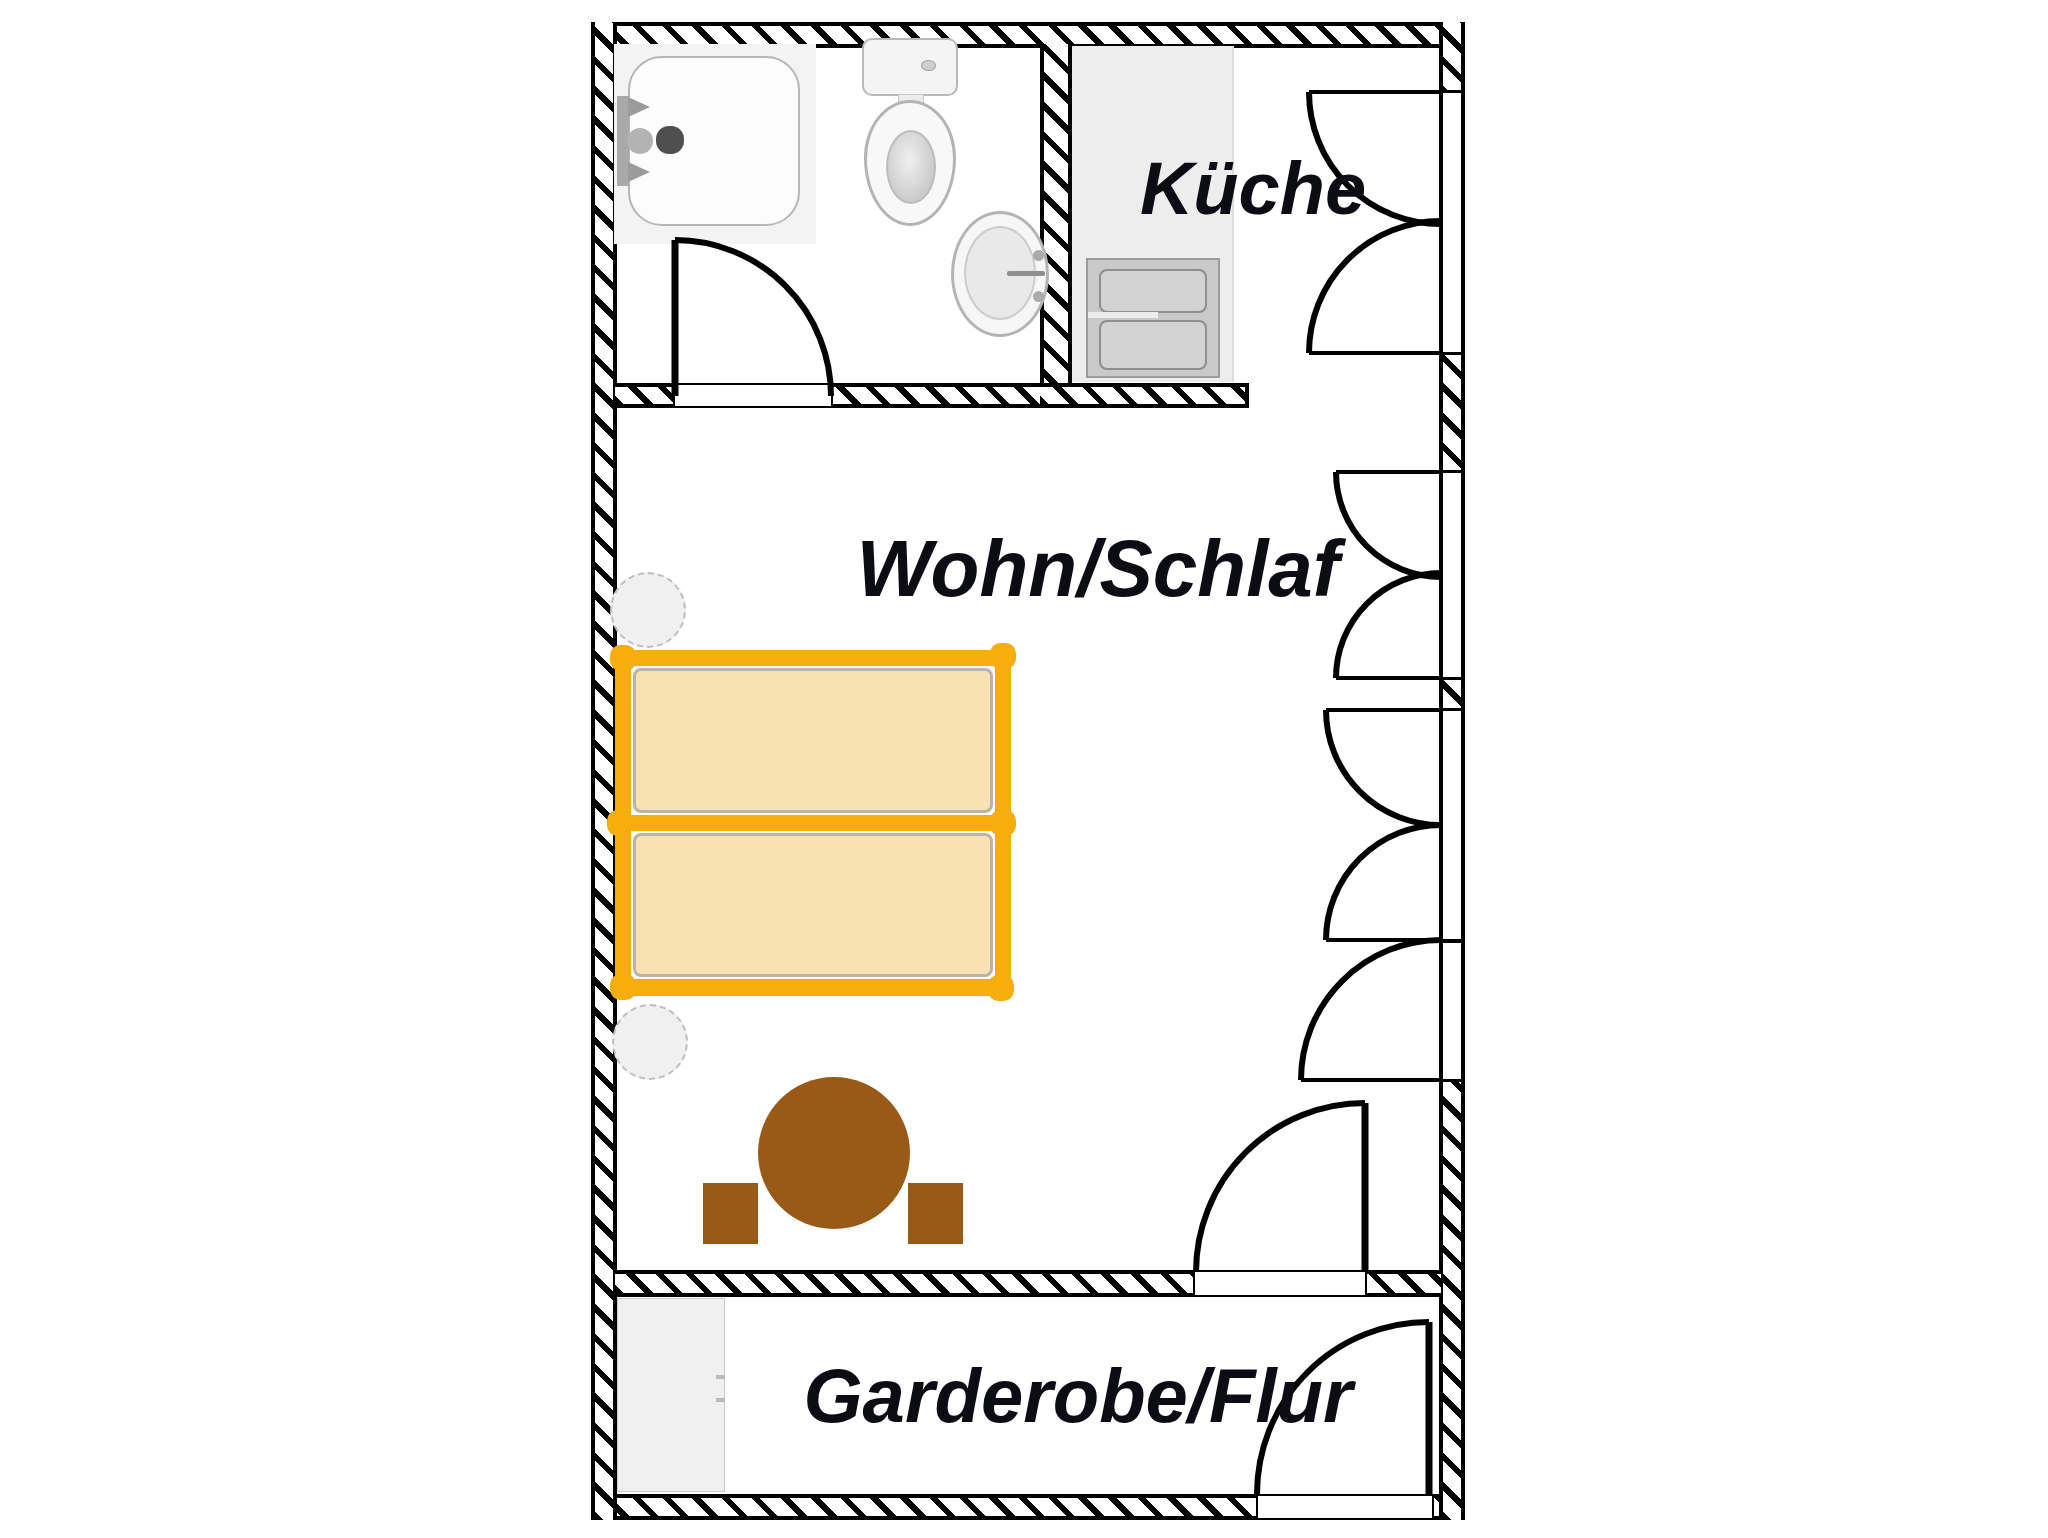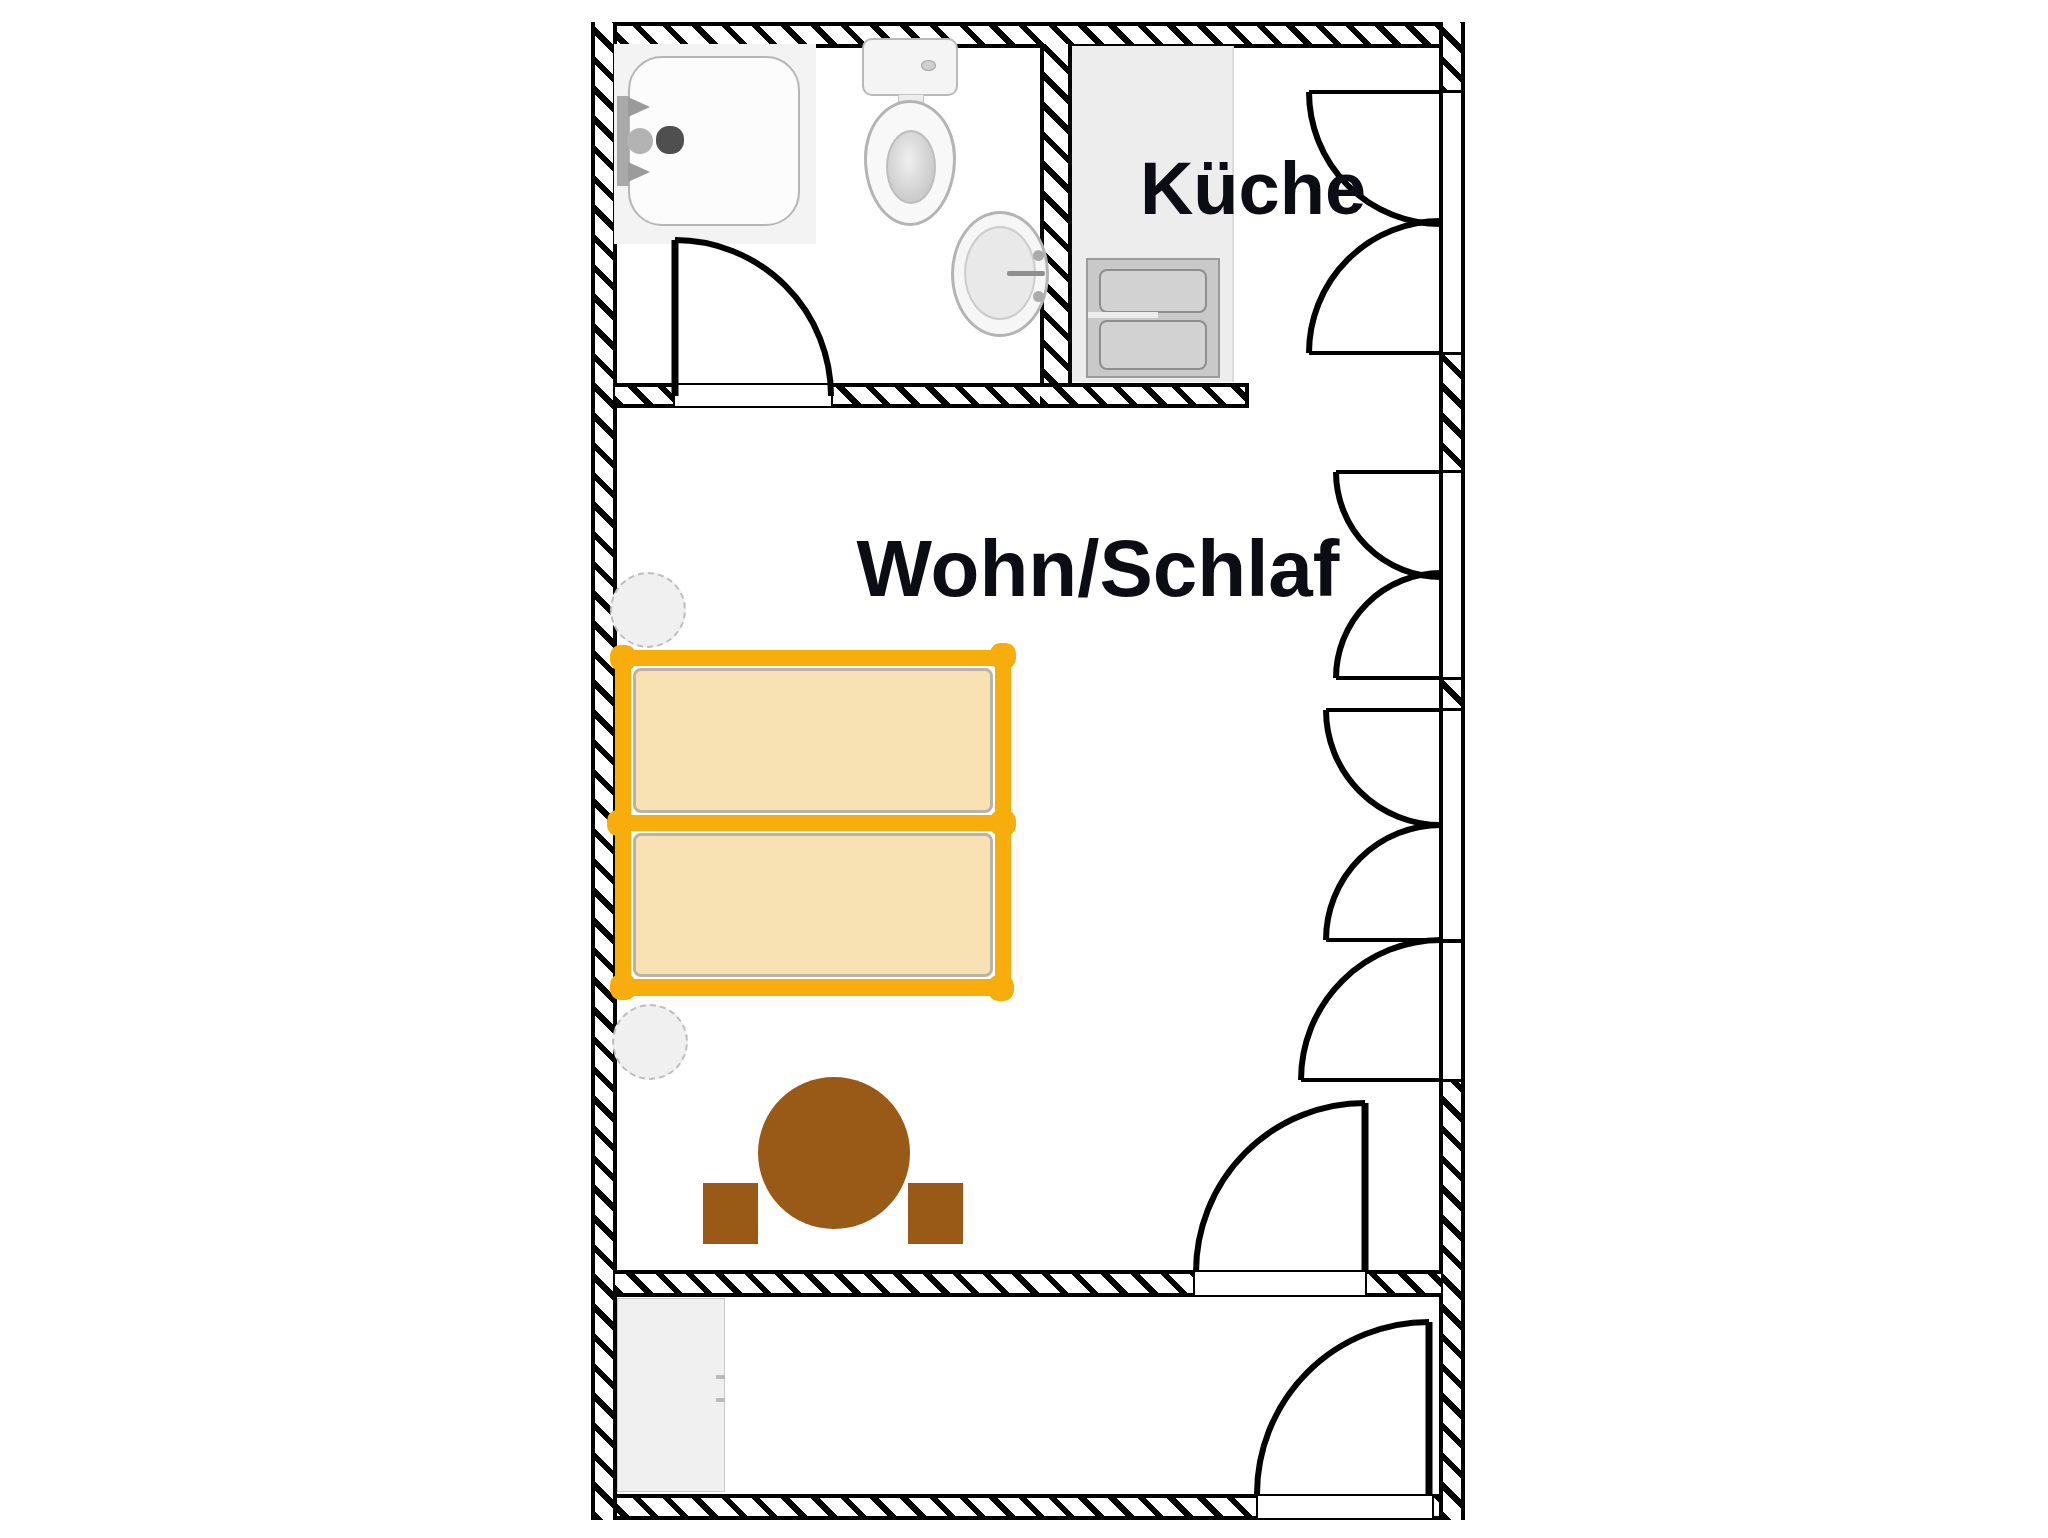--- a/index.html
+++ b/index.html
@@ -8,21 +8,21 @@
           font-family:"Liberation Sans",sans-serif;}
   
   .wall{position:absolute;background:
         repeating-linear-gradient(45deg,#000 0 6px,#ffffff 6px 21px);z-index:1;}
   .wall.h{border-top:4px solid #000;border-bottom:4px solid #000;}
   .wall.v{border-left:4px solid #000;border-right:4px solid #000;}
   .opening{position:absolute;background:#fff;border:2px solid #000;z-index:2;}
   .window{position:absolute;background:#fff;border-left:4px solid #000;border-right:4px solid #000;
           border-top:3px solid #000;border-bottom:3px solid #000;z-index:2;}
   
-  .room-label{position:absolute;font-weight:700;color:#0c0c14;
+  .room-label{position:absolute;font-weight:700;font-style:italic;color:#0c0c14;
               white-space:nowrap;transform:translateX(-50%);line-height:1;z-index:6;}
   
   .fx{position:absolute;z-index:3;}
   .tri-right{width:0;height:0;border-top:10px solid transparent;border-bottom:10px solid transparent;
              border-left:22px solid #9b9b9b;}
   svg.overlay{position:absolute;left:0;top:0;z-index:4;pointer-events:none;}
 </style>
 </head>
 <body>
 
@@ -137,14 +137,15 @@
     </g>
 
     <g stroke="#000" fill="none">
       <path d="M1429 1322 V1494" stroke-width="7"></path>
       <path d="M1429 1322 A172 172 0 0 0 1257 1494" stroke-width="6"></path>
     </g>
   </svg>
 
   <div class="room-label" style="left:1253px;top:152px;font-size:74px;">Küche</div>
   <div class="room-label" style="left:1058px;top:529px;font-size:80px;margin-left:40px;">Wohn/Schlaf</div>
+  <div class="room-label" style="left:1078px;top:1358px;font-size:76px;">Garderobe/Flur</div>
 
 </div>
 
 </body></html>

